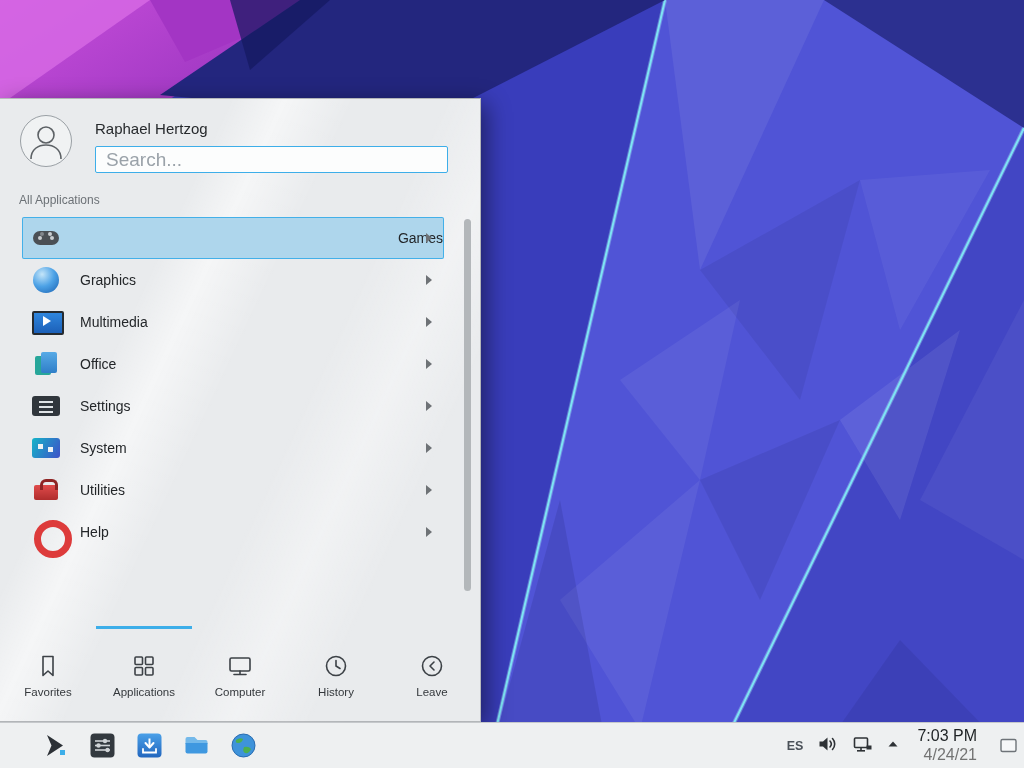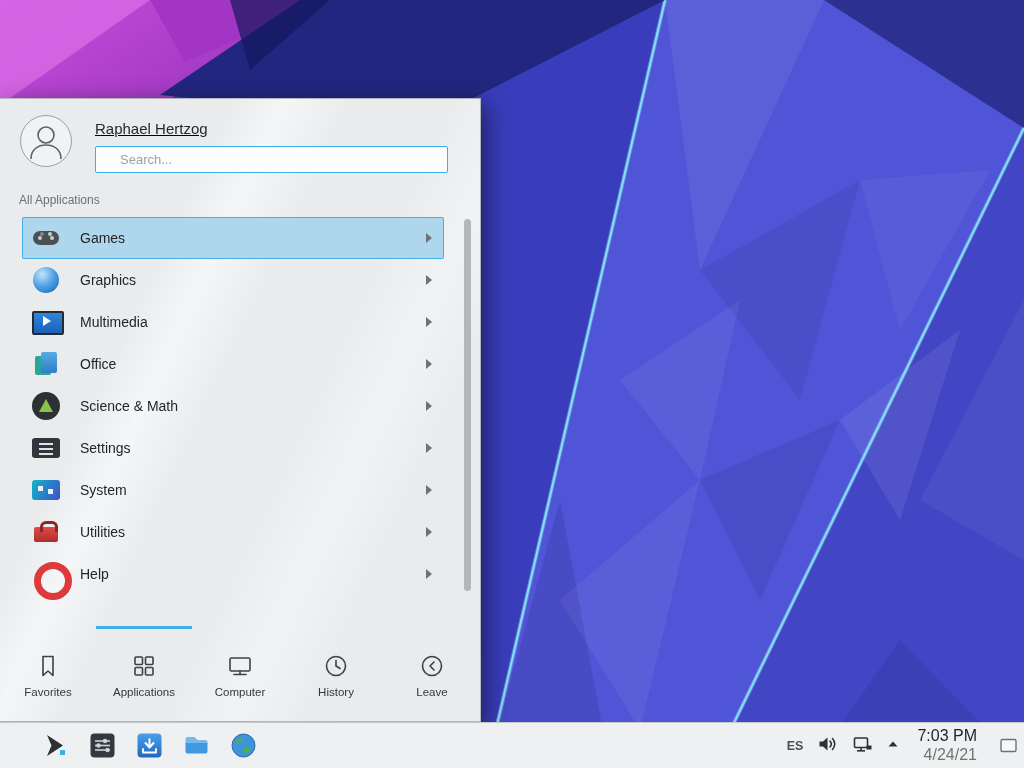--- a/index.html
+++ b/index.html
@@ -20,44 +20,44 @@
       linear-gradient(115deg, rgba(255,255,255,0) 30%, rgba(255,255,255,.55) 37%, rgba(255,255,255,0) 46%),
       linear-gradient(115deg, rgba(255,255,255,0) 58%, rgba(255,255,255,.38) 68%, rgba(255,255,255,0) 78%),
       #e9ebed;
     border:1px solid rgba(110,115,120,.45);
     border-left:none;
     box-shadow: 6px 6px 22px rgba(0,0,0,.45);
     z-index:5;
     display:flex; flex-direction:column;
   }
 
-  .ko-header { display:flex; align-items:flex-start; padding:16px 32px 10px 20px; height:90px; flex:0 0 auto;text-decoration:underline; }
+  .ko-header { display:flex; align-items:flex-start; padding:16px 32px 10px 20px; height:90px; flex:0 0 auto; }
   .avatar {
     width:52px; height:52px; border-radius:50%; flex:0 0 52px;
     border:1px solid #9aa0a5; background:rgba(255,255,255,.35);
     display:flex; align-items:center; justify-content:center;
   }
   .ko-head-right { flex:1; margin-left:23px; }
   .user-name { font-size:15px; color:#26292c; margin-top:5px; margin-bottom:9px; }
   .search-input {
     width:100%; height:27px; border:1px solid #3daee9; border-radius:2px;
-    background:#fcfdfd; font-size:13px; color:#31363b; padding:0 24px;
+    background:#fcfdfd; font-size:19px; color:#31363b; padding:0 10px;
     outline:none; font-family:inherit;
   }
   .search-input::placeholder { color:#9aa2a9; }
 
   .section-label { font-size:12px; color:#6c7176; padding:4px 0 6px 19px; flex:0 0 auto; }
 
   .cat-list { position:relative; flex:1 1 auto; overflow:hidden; padding-top:4px; }
   .row {
     height:42px; margin:0 36px 0 22px; display:flex; align-items:center;
     border:1px solid transparent; border-radius:2px; position:relative;
     cursor:default;
   }
-  .row.selected { background:#aed6ec; border-color:rgba(61,174,233,.95); }
+  .row.selected { background:#aed6ec; border-color:rgba(61,174,233,.95);justify-content:space-between; }
   .clabel { font-size:14px; color:#232629; margin-left:18px; }
   .arrow {
     position:absolute; right:11px; top:50%; margin-top:-5px;
     width:0; height:0; border-left:6px solid #6e7276;
     border-top:5px solid transparent; border-bottom:5px solid transparent;
   }
   .scrollbar {
     position:absolute; right:9px; top:6px; width:7px; height:372px;
     background:#b3b7ba; border-radius:3.5px;
   }
@@ -219,25 +219,20 @@
       <span class="clabel">Multimedia</span>
       <span class="arrow"></span>
     </div>
 
     <div class="row">
       <span class="cic ic-office"></span>
       <span class="clabel">Office</span>
       <span class="arrow"></span>
     </div>
 
-    <div class="row">
-      <span class="cic ic-science"></span>
-      <span class="clabel">Science &amp; Math</span>
-      <span class="arrow"></span>
-    </div>
 
     <div class="row">
       <span class="cic ic-settings"></span>
       <span class="clabel">Settings</span>
       <span class="arrow"></span>
     </div>
 
     <div class="row">
       <span class="cic ic-system"></span>
       <span class="clabel">System</span>

